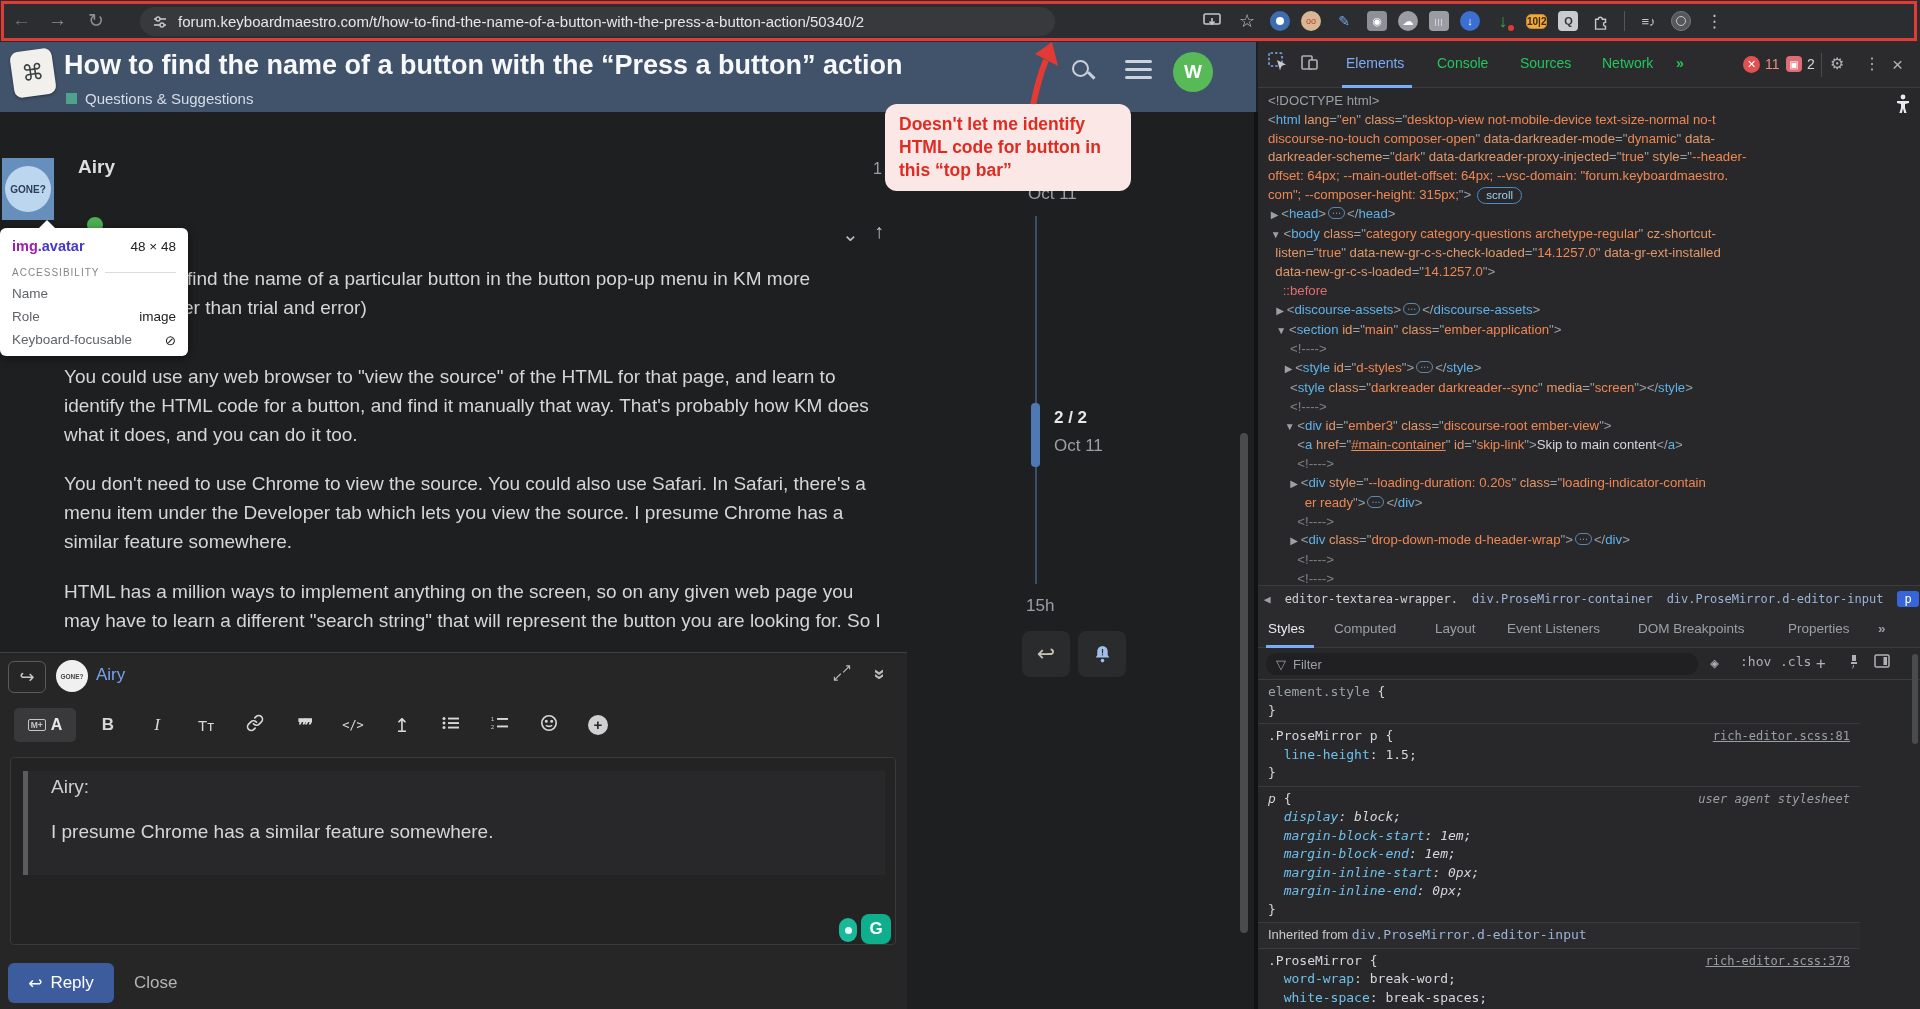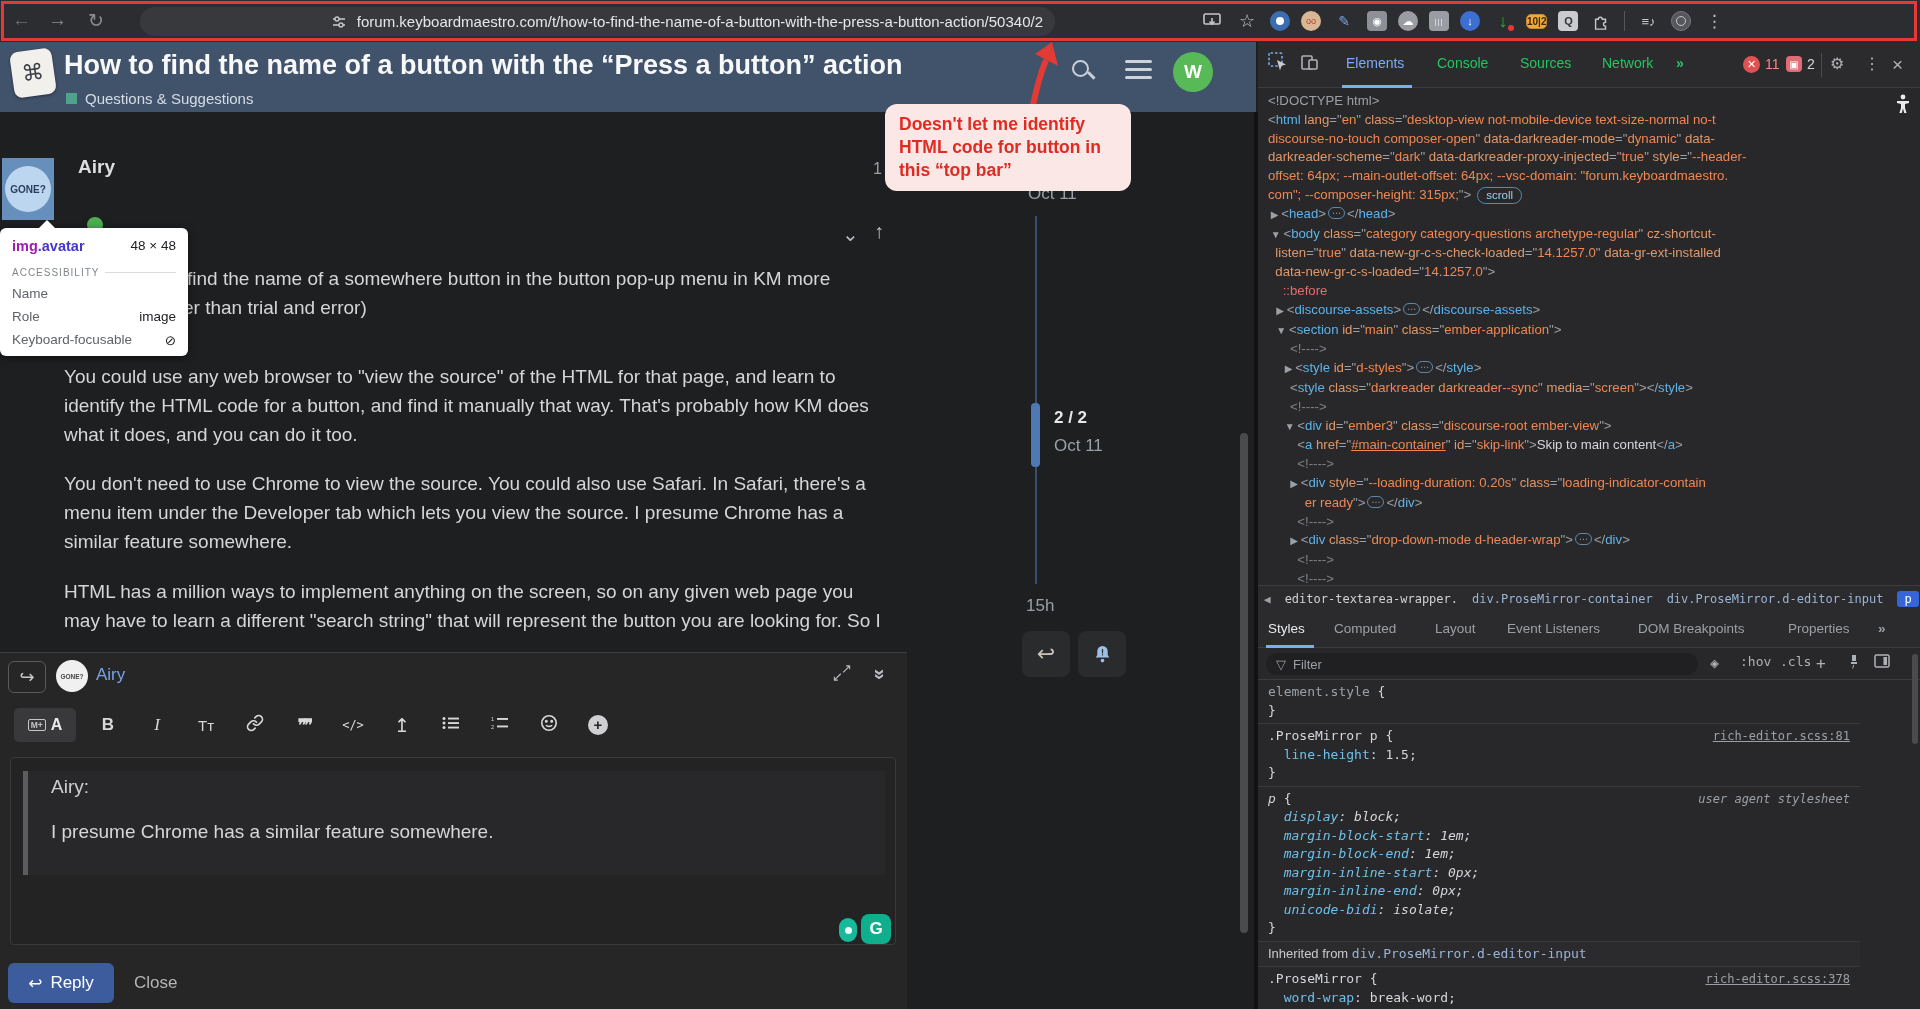--- a/index.html
+++ b/index.html
@@ -6,21 +6,21 @@
   html,body { width:1920px; height:1009px; overflow:hidden; background:#1e1f21;
     font-family:"Liberation Sans", sans-serif; }
   #app { position:absolute; inset:0; width:1920px; height:1009px; }
 
   
   #toolbar { position:absolute; left:0; top:0; width:1920px; height:42px; background:#2c2d30; }
   #red-frame { position:absolute; left:1px; top:1px; width:1916px; height:40px;
     border:3px solid #e23a34; z-index:60; pointer-events:none; }
   .nav-ic { position:absolute; top:9px; font-size:19px; color:#8b8d91; }
   #omnibox { position:absolute; left:140px; top:7px; width:915px; height:29px;
-    border-radius:15px; background:#38393d; display:flex; align-items:center; padding:0 12px;justify-content:flex-end; }
+    border-radius:15px; background:#38393d; display:flex; align-items:center; padding:0 12px; }
   #omnibox .url { color:#e4e6e9; font-size:15px; white-space:nowrap; overflow:hidden; }
   #ext-row { position:absolute; left:1200px; top:0; height:42px; display:flex; align-items:center; gap:11px; }
   .extic { width:24px; height:24px; display:flex; align-items:center; justify-content:center;
     font-size:14px; color:#c4c6c9; flex:0 0 auto; }
   .ext-circle { width:20px; height:20px; border-radius:50%; display:flex; align-items:center;
     justify-content:center; font-size:11px; color:#fff; }
   .ext-sq { width:20px; height:20px; border-radius:4px; display:flex; align-items:center;
     justify-content:center; font-size:11px; }
   .tabctr { background:#f0a93c; color:#3a2a00; font-weight:bold; font-size:10px; border-radius:5px;
     padding:1px 0; border:1px solid #c9882a; }
@@ -59,21 +59,21 @@
   #frag1 { position:absolute; left:187px; top:152px; } #frag2 { position:absolute; left:183px; top:181px; }
   .ptext { font-size:19px; color:#d6d6d6; line-height:29px; }
   .para { position:absolute; left:64px; width:860px; }
   #para-0 { top:250px; } #para-1 { top:357px; } #para-2 { top:465px; }
 
   
   #tooltip { position:absolute; left:0; top:116px; width:188px; background:#ffffff; border-radius:6px;
     box-shadow:0 2px 8px rgba(0,0,0,.5); z-index:45; padding:10px 12px 8px; }
   #tooltip .ptr { position:absolute; left:38px; top:-8px; width:0; height:0;
     border-left:9px solid transparent; border-right:9px solid transparent; border-bottom:9px solid #fff; }
-  #tt-line1 { display:flex; justify-content:space-between; font-size:14.5px; font-weight:bold; }
+  #tt-line1 { display:flex; justify-content:space-between; font-size:14.5px; font-weight:bold;align-items:center; }
   #tt-line1 .el { color:#a21caf; } #tt-line1 .cl { color:#4338ca; } #tt-line1 .sz { color:#202124; font-weight:normal; font-size:13.5px; }
   #tt-acc { display:flex; align-items:center; gap:6px; margin-top:13px; }
   #tt-acc .t { font-size:10px; letter-spacing:1px; color:#80868b; }
   #tt-acc .ln { flex:1; height:1px; background:#dadce0; }
   .tt-row { display:flex; justify-content:space-between; font-size:13.5px; margin-top:8px; }
   .tt-row .lab { color:#5f6368; } .tt-row .val { color:#202124; }
 
   
   #tl-start { position:absolute; left:1028px; top:72px; font-size:17px; color:#9aa0a6; }
   #tl-line { position:absolute; left:1035px; top:104px; width:2px; height:368px; background:#3a4f6e; }
@@ -270,21 +270,21 @@
   <div id="content">
     <div id="avatar-hl">
       <div class="circ">GONE?</div>
     </div>
     <div id="presence-dot"></div>
     <div id="post-author">Airy</div>
     <div id="post-ts-partial">1</div>
     <span class="post-chev" style="left:842px; top:110px;">⌄</span>
     <span class="post-chev" style="left:874px; top:108px;">↑</span>
 
-    <div id="frag1" class="ptext">find the name of a somewhere button in the button pop-up menu in KM more</div>
+    <div id="frag1" class="ptext">find the name of a particular button in the button pop-up menu in KM more</div>
     <div id="frag2" class="ptext">er than trial and error)</div>
     <div id="para-container">
         <div class="para" id="para-0">
           <div class="ptext">You could use any web browser to "view the source" of the HTML for that page, and learn to</div>
           <div class="ptext">identify the HTML code for a button, and find it manually that way. That's probably how KM does</div>
           <div class="ptext">what it does, and you can do it too.</div>
         </div>
         <div class="para" id="para-1">
           <div class="ptext">You don't need to use Chrome to view the source. You could also use Safari. In Safari, there's a</div>
           <div class="ptext">menu item under the Developer tab which lets you view the source. I presume Chrome has a</div>
@@ -550,21 +550,20 @@
           <div class="rule-line"><span class="propv">  </span><span class="propn">line-height</span><span class="propv">: 1.5;</span></div>
           <div class="rule-line brace">}</div>
         </div>
         <div class="rule-sec ua-it">
           <div class="rule-line"><span class="rule-link ua">user agent stylesheet</span><span class="sel">p</span><span class="brace"> {</span></div>
           <div class="rule-line"><span class="propv">  </span><span class="propn">display</span><span class="propv">: block;</span></div>
           <div class="rule-line"><span class="propv">  </span><span class="propn">margin-block-start</span><span class="propv">: 1em;</span></div>
           <div class="rule-line"><span class="propv">  </span><span class="propn">margin-block-end</span><span class="propv">: 1em;</span></div>
           <div class="rule-line"><span class="propv">  </span><span class="propn">margin-inline-start</span><span class="propv">: 0px;</span></div>
           <div class="rule-line"><span class="propv">  </span><span class="propn">margin-inline-end</span><span class="propv">: 0px;</span></div>
-          <div class="rule-line"><span class="propv">  </span><span class="propn">unicode-bidi</span><span class="propv">: isolate;</span></div>
           <div class="rule-line brace">}</div>
         </div>
         <div id="inh-bar">Inherited from <span class="lnk">div.ProseMirror.d-editor-input</span></div>
         <div class="rule-sec">
           <div class="rule-line"><span class="rule-link">rich-editor.scss:378</span><span class="sel">.ProseMirror</span><span class="brace"> {</span></div>
           <div class="rule-line"><span class="propv">  </span><span class="propn">word-wrap</span><span class="propv">: break-word;</span></div>
           <div class="rule-line"><span class="propv">  </span><span class="propn">white-space</span><span class="propv">: break-spaces;</span></div>
         </div>
       </div>
     <div id="dt-styles-scroll"></div>

